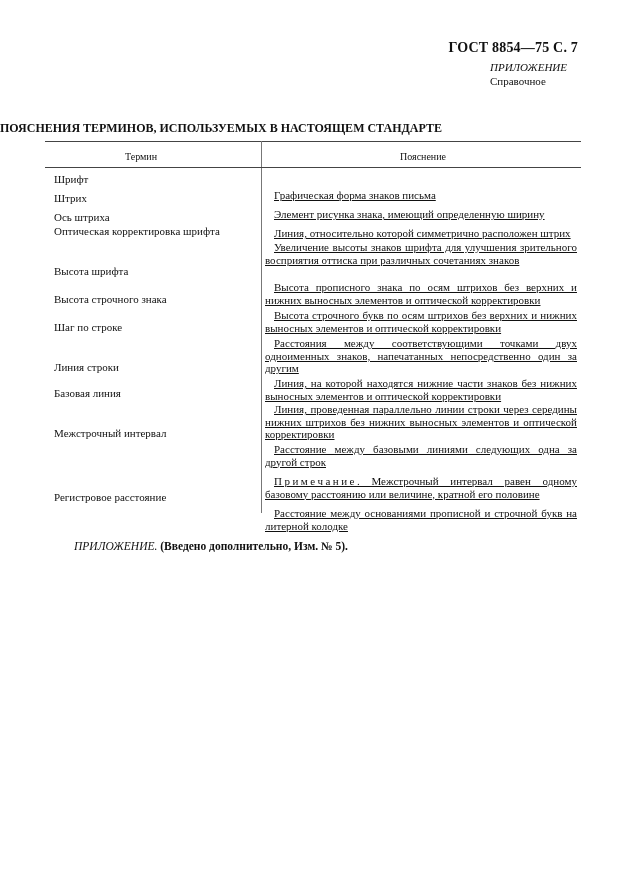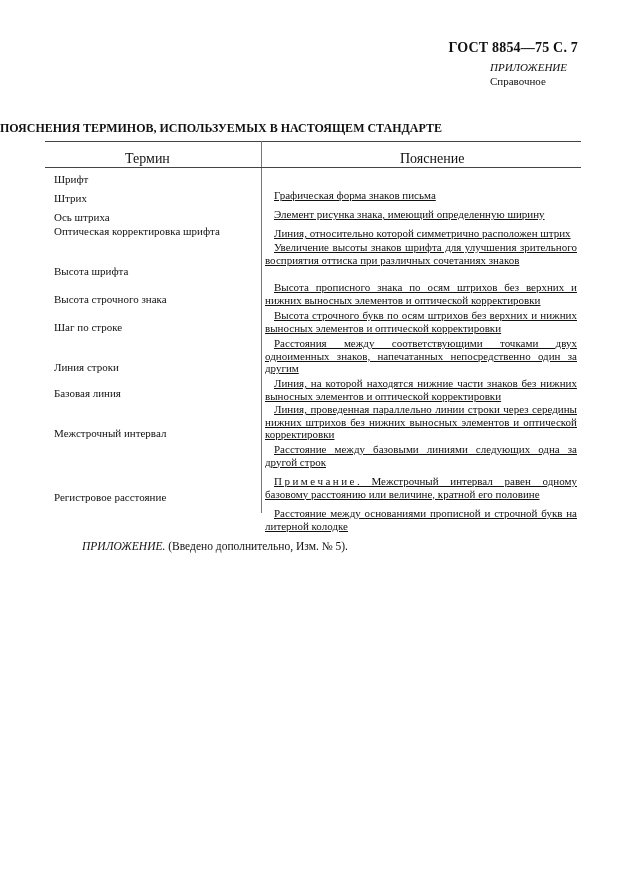--- a/index.html
+++ b/index.html
@@ -5,28 +5,28 @@
   html, body { margin: 0; padding: 0; background: #ffffff; }
   body { width: 625px; height: 893px; position: relative; overflow: hidden;
          font-family: "Liberation Serif", "DejaVu Serif", serif; color: #111; }
   .hdr { position: absolute; right: 47px; top: 40px; font-weight: bold; font-size: 14px; letter-spacing: 0.2px; margin-left: 16px; }
   .app1 { position: absolute; left: 490px; top: 61px; font-style: italic; font-size: 11px; }
   .app2 { position: absolute; left: 490px; top: 75px; font-size: 11px; }
   .title { position: absolute; left: 0; width: 625px; top: 121px; font-weight: bold; font-size: 12px; }
   .table { position: absolute; left: 45px; top: 141px; width: 536px; }
   .hline { position: absolute; left: 0; height: 1px; background: #444; }
   .vline { position: absolute; left: 216px; top: 0; width: 1px; background: #777; }
-  .th { position: absolute; top: 10px; font-size: 14px; }
+  .th { position: absolute; top: 10px; font-size: 10px; }
   .row { position: absolute; left: 0; width: 536px; font-size: 11px; line-height: 12.5px; }
   .term { position: absolute; left: 9px; top: 0; width: 200px; }
   .expl { position: absolute; left: 220px; top: 16px; width: 312px; text-align: justify; text-indent: 9px; text-decoration: underline; }
   .spaced { letter-spacing: 2.5px; }
   .footer { position: absolute; left: 74px; top: 540px; font-size: 11.5px; }
-  .footer .it { font-style: italic; margin-left: 8px; }
-  .footer .b { font-weight: normal; }
+  .footer .it { font-style: italic; }
+  .footer .b { font-weight: bold; }
 </style>
 </head>
 <body>
 
 <div class="hdr">ГОСТ 8854—75 С. 7</div>
 <div class="app1">ПРИЛОЖЕНИЕ</div>
 <div class="app2">Справочное</div>
 
 <div class="title">ПОЯСНЕНИЯ ТЕРМИНОВ, ИСПОЛЬЗУЕМЫХ В НАСТОЯЩЕМ СТАНДАРТЕ</div>
 

